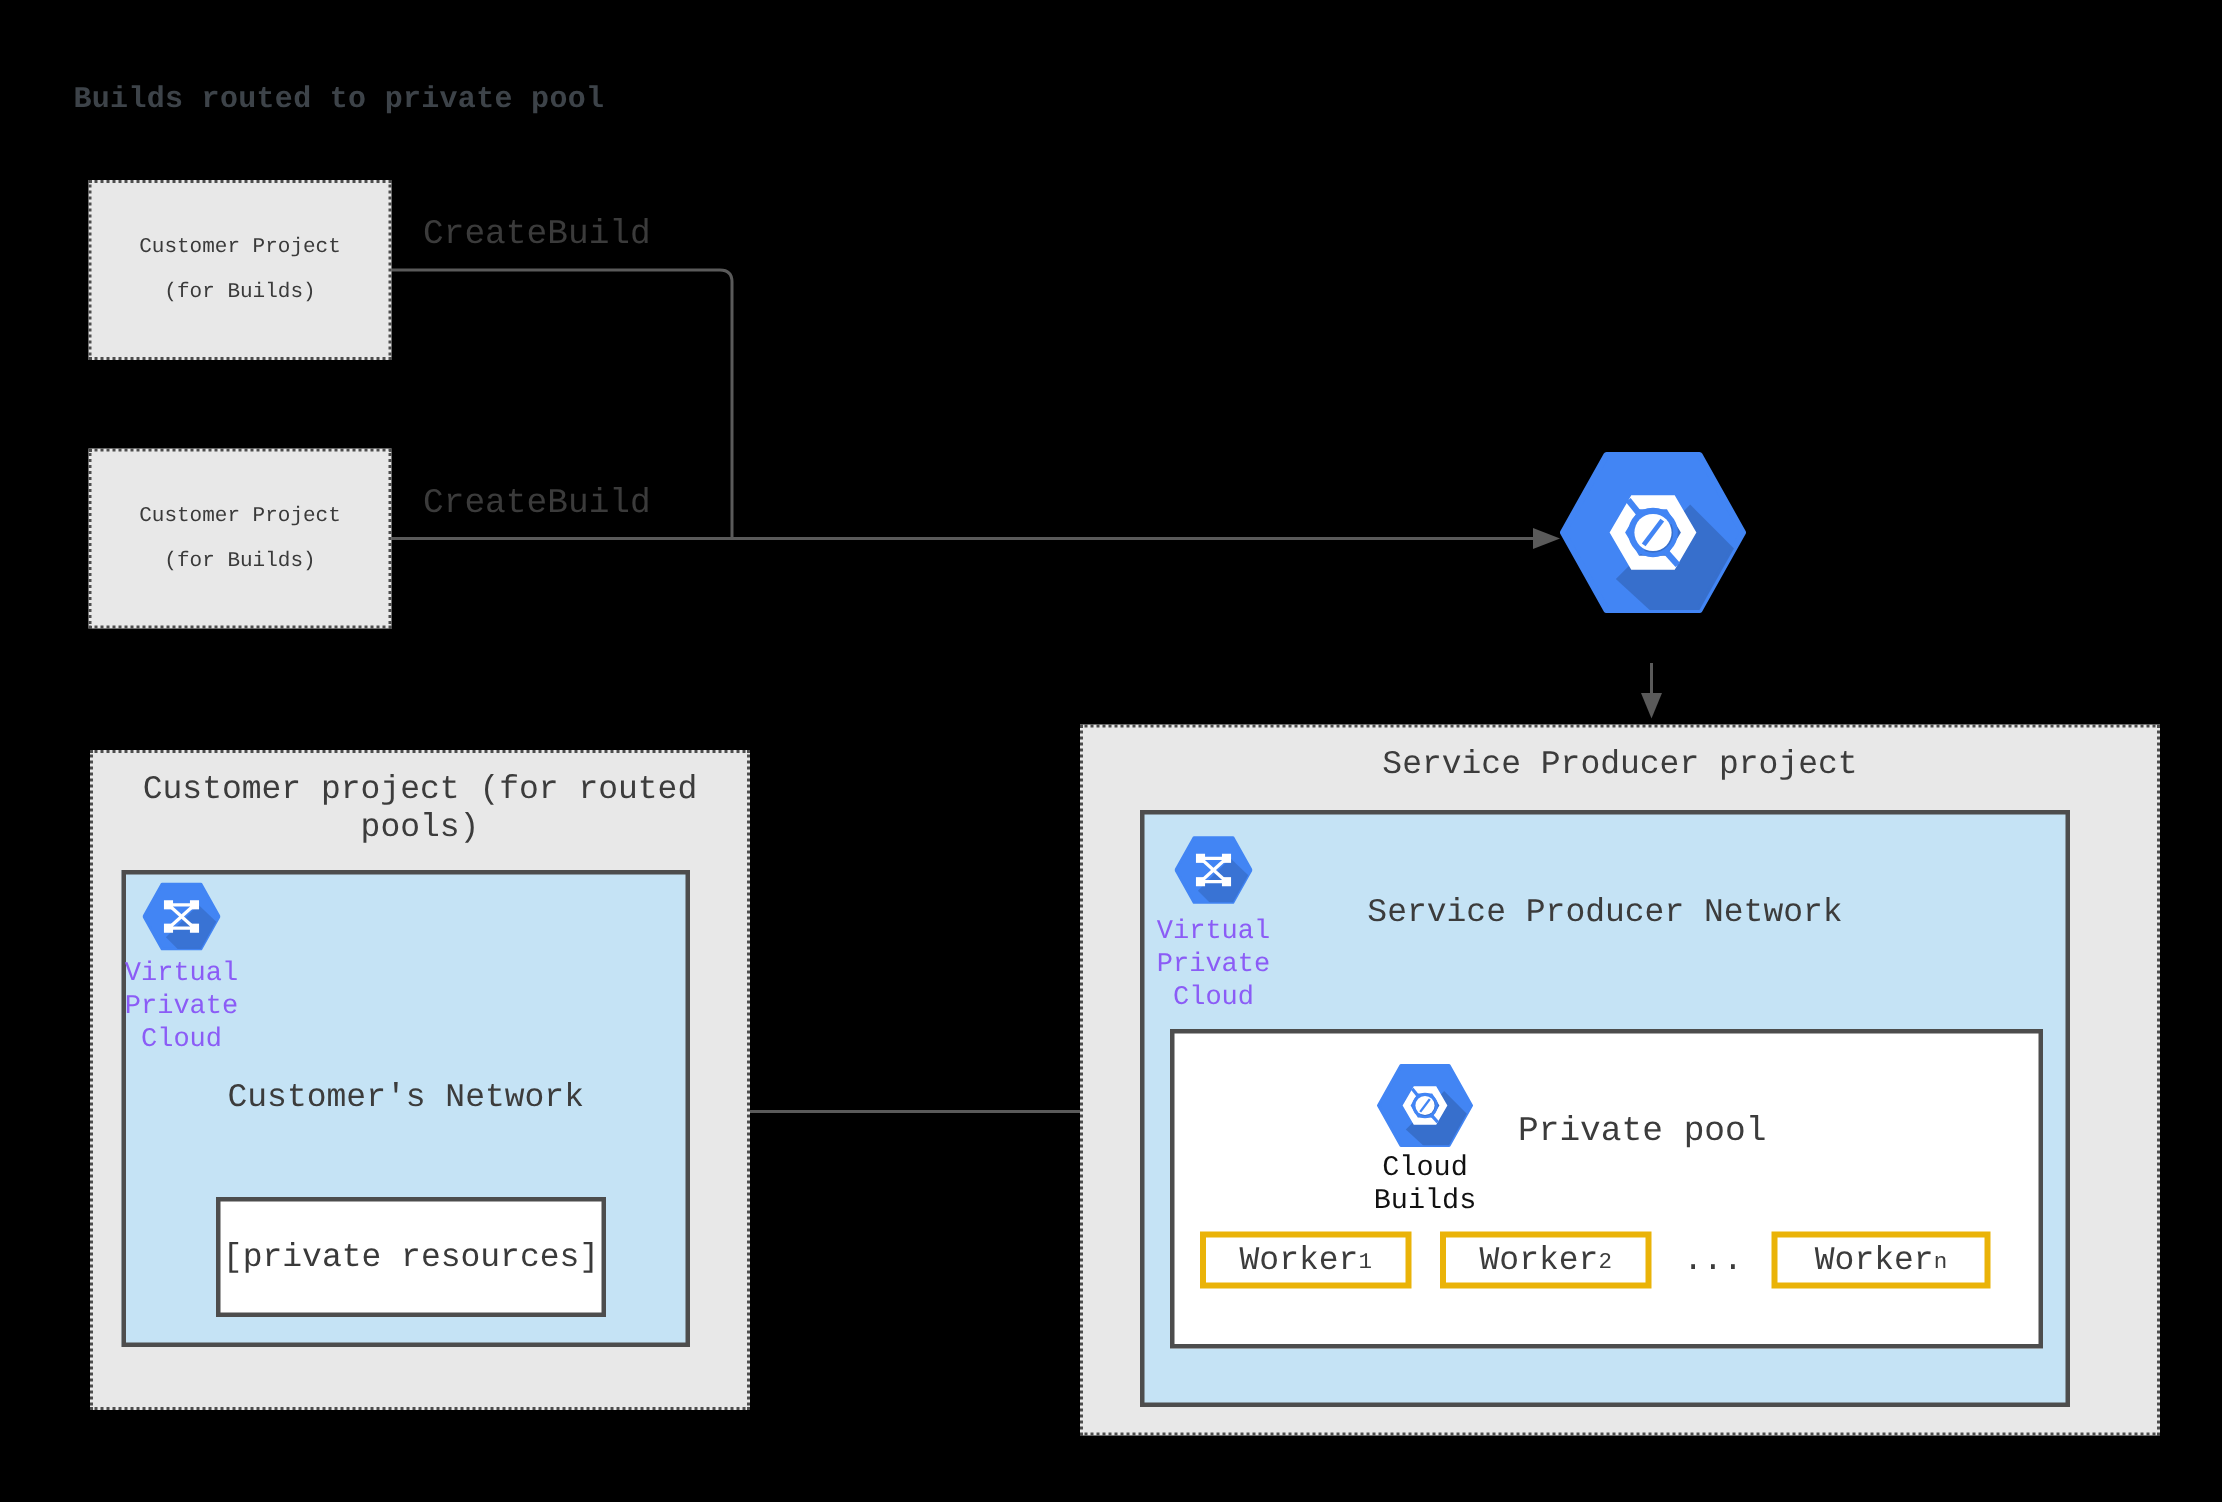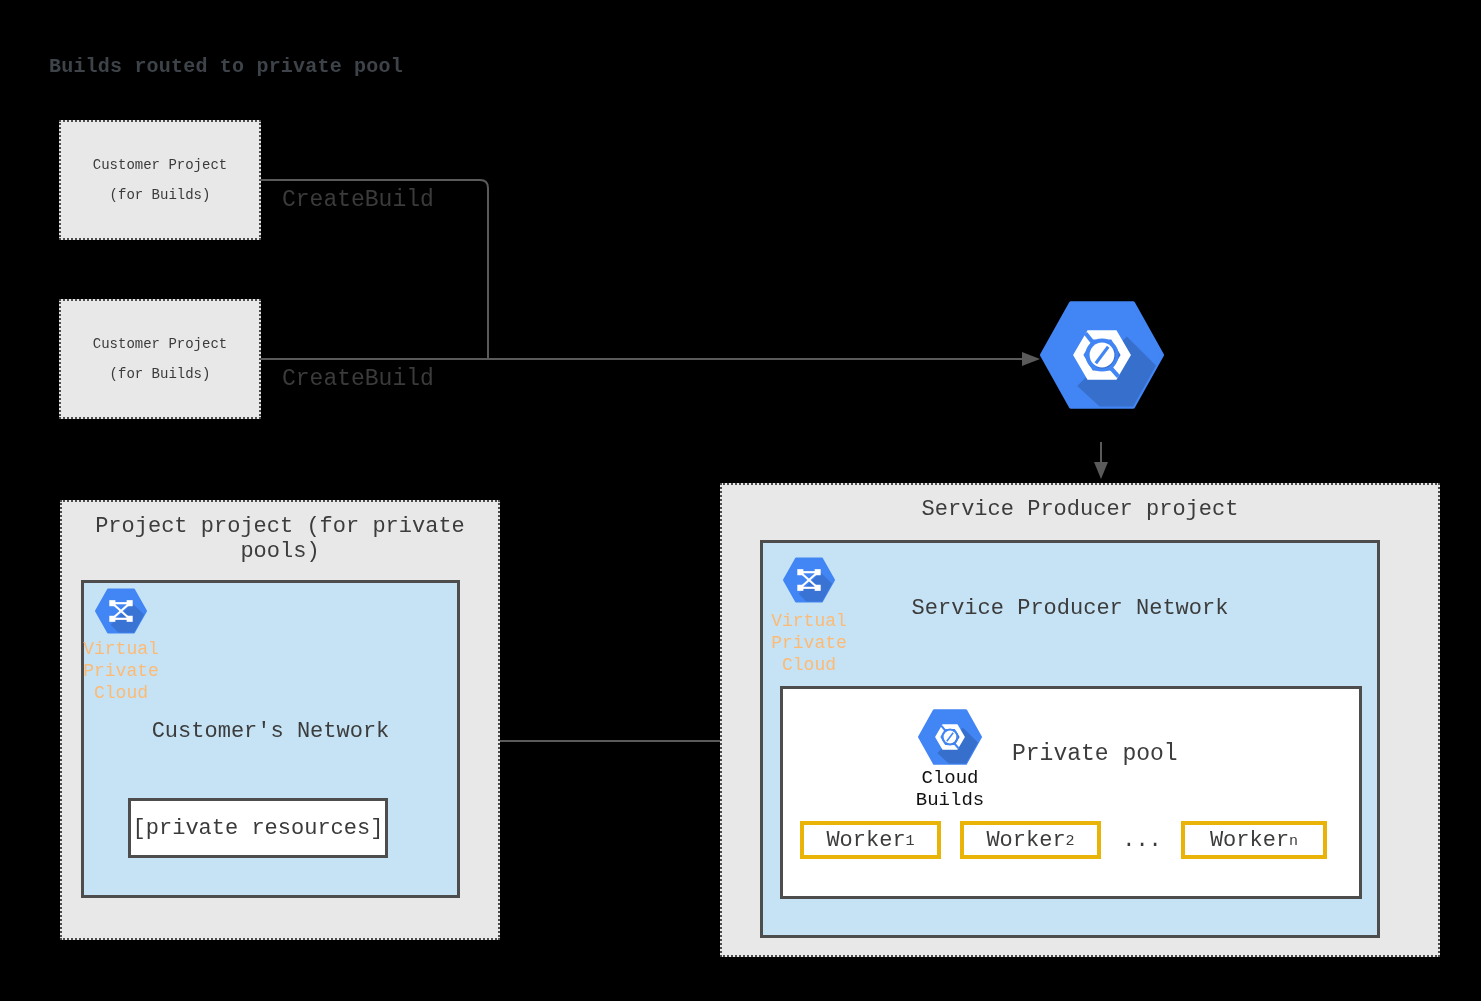--- a/index.html
+++ b/index.html
@@ -9,37 +9,37 @@
   }
   .abs{position:absolute;}
   .diagram-title{
     left:49px;top:55px;font-size:20px;font-weight:bold;color:#3d4349;letter-spacing:.2px;
   }
   .proj-box{
     background:#e8e8e8;border:2px dotted #4d4d4d;box-sizing:border-box;
     display:flex;align-items:center;justify-content:center;text-align:center;
     font-size:14px;line-height:30px;color:#3a3a3a;
   }
-  .edge-label{font-size:23px;color:#3b3b3b;margin-top:44px;}
+  .edge-label{font-size:23px;color:#3b3b3b;}
   .section-box{
     background:#e8e8e8;border:2px dotted #4d4d4d;box-sizing:border-box;
   }
   .section-title{
     position:absolute;left:0;right:0;top:12px;text-align:center;
     font-size:22px;color:#3c3c3c;
   }
   .network-box{
     background:#c5e3f5;border:3px solid #4d4d4d;box-sizing:border-box;
   }
   .network-title{font-size:22px;color:#3c3c3c;text-align:center;}
   .inner-white{
     background:#ffffff;border:3px solid #4d4d4d;box-sizing:border-box;
   }
   .vpc-label{
-    font-size:18px;line-height:22px;color:#fdba74;text-align:center;width:76px;
+    font-size:18px;line-height:22px;color:#8b5cf6;text-align:center;width:76px;
   }
   .cb-label{
     font-size:19px;line-height:22px;color:#111;text-align:center;width:90px;
   }
   .pool-title{font-size:23px;color:#3c3c3c;}
   .worker{
     position:absolute;top:821px;height:38px;background:#fff;border:4px solid #eab308;
     box-sizing:border-box;display:flex;align-items:center;justify-content:center;
     font-size:22px;color:#3c3c3c;
   }
@@ -180,21 +180,21 @@
     <span>Worker</span>
       <sub>2</sub>
   </div>
   <div class="abs ellipsis" style="left:1120px;top:828px;width:44px;text-align:center">...</div>
   <div class="worker" style="left:1181px;width:146px">
     <span>Worker</span>
       <sub>n</sub>
   </div>
 
   <div class="abs section-box" style="left:60px;top:500px;width:440px;height:440px">
-    <div class="section-title">Project project (for private pools)</div>
+    <div class="section-title">Customer project (for routed pools)</div>
   </div>
 
   <div class="abs network-box" style="left:81px;top:580px;width:379px;height:318px"></div>
 
   <div class="abs" style="left:95px;top:588px;width:52px;height:46px">
     <svg width="52" height="46" viewBox="0 0 120 104">
       <defs>
           <clipPath id="hexclip-vpc2">
             <polygon points="30,2 90,2 118,52 90,102 30,102 2,52"></polygon>
           </clipPath>
@@ -216,17 +216,17 @@
     </svg>
   </div>
   <div class="abs vpc-label" style="left:83px;top:638px">
     <div>Virtual</div>
     <div>Private</div>
     <div>Cloud</div>
   </div>
 
   <div class="abs network-title" style="left:81px;top:719px;width:379px">Customer's Network</div>
 
-  <div class="abs inner-white resources-box" style="left:128px;top:798px;width:260px;height:60px">
+  <div class="abs inner-white resources-box" style="left:144px;top:798px;width:260px;height:80px">
     <span>[private resources]</span>
   </div>
 
 </div>
 
 </body></html>

